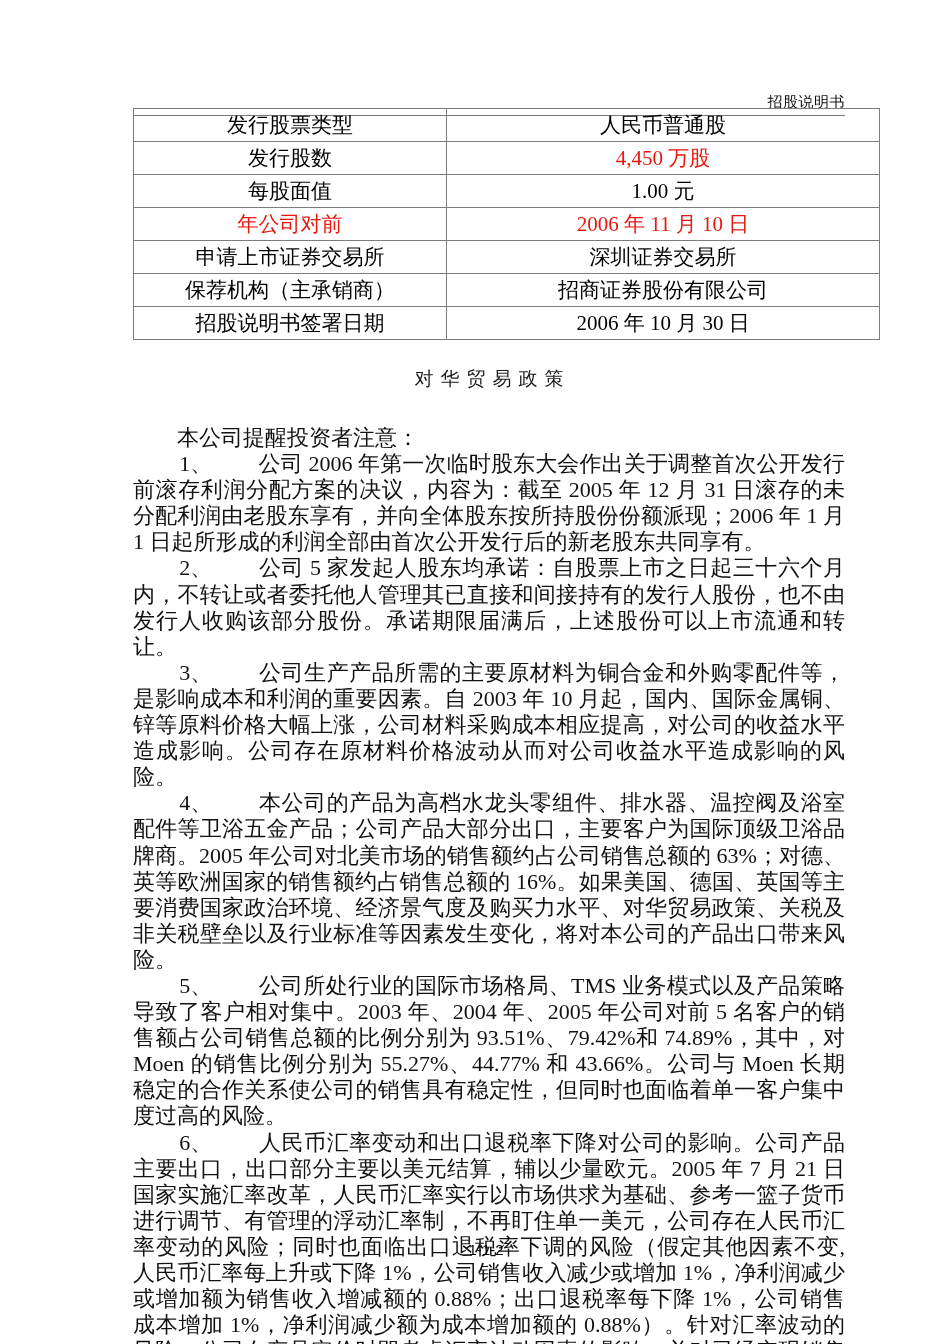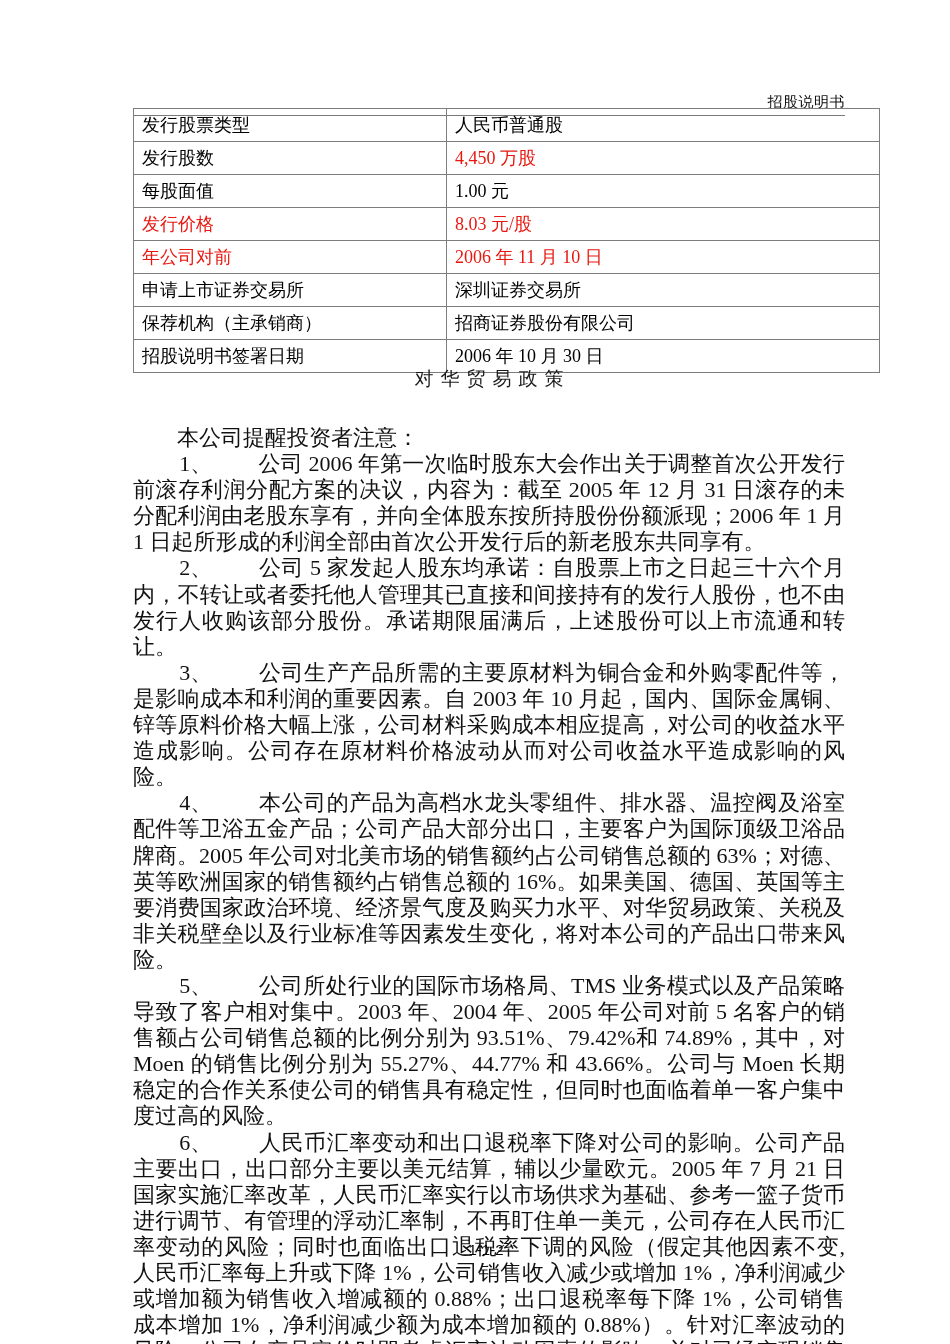--- a/index.html
+++ b/index.html
@@ -50,25 +50,26 @@
     position: absolute;
     left: 133px;
     top: 108px;
     width: 712px;
     border-collapse: collapse;
     table-layout: fixed;
   }
   .info-table td {
     border: 1px solid #7d7d7d;
     padding: 3px 8px 4px 8px;
-    font-size: 18px;
+    font-size: 21px;
     line-height: 22px;
     height: 25px;
     vertical-align: middle;
     white-space: nowrap;
+    text-align: center;
   }
   .info-table td.c-label { width: 296px; }
   .info-table td.c-value { width: 416px; }
   .red { color: #e8170f; }
 
   
   .section-title {
     position: absolute;
     left: 133px;
     top: 366px;
@@ -140,24 +141,20 @@
       </tr>
       <tr>
         <td class="c-label">发行股数</td>
         <td class="c-value red">4,450 万股</td>
       </tr>
       <tr>
         <td class="c-label">每股面值</td>
         <td class="c-value">1.00 元</td>
       </tr>
       <tr>
-        <td class="c-label red">发行价格</td>
-        <td class="c-value red">8.03 元/股</td>
-      </tr>
-      <tr>
         <td class="c-label red">年公司对前</td>
         <td class="c-value red">2006 年  11 月  10 日</td>
       </tr>
       <tr>
         <td class="c-label">申请上市证券交易所</td>
         <td class="c-value">深圳证券交易所</td>
       </tr>
       <tr>
         <td class="c-label">保荐机构（主承销商）</td>
         <td class="c-value">招商证券股份有限公司</td>

